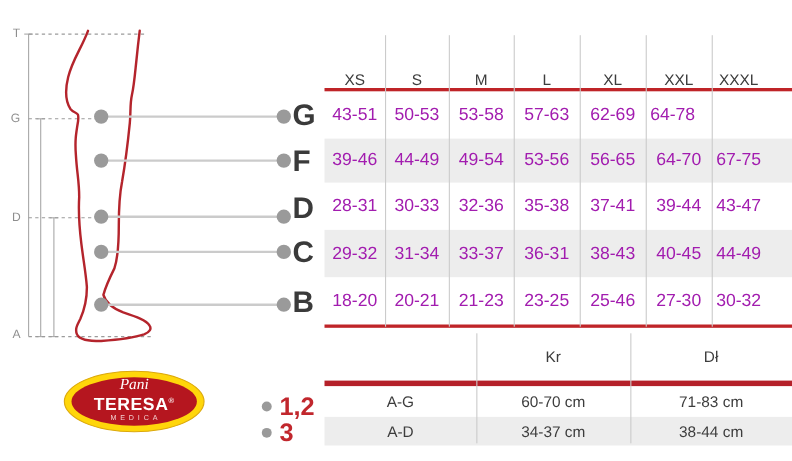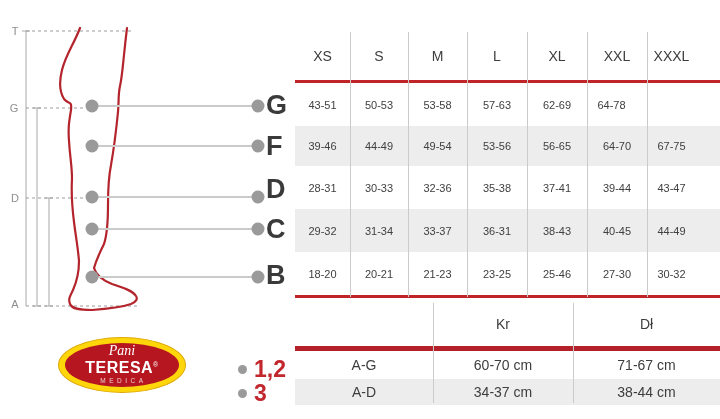--- a/index.html
+++ b/index.html
@@ -9,25 +9,25 @@
   }
   svg{display:block;}
   .diagram-svg{position:absolute;left:0;top:0;pointer-events:none;}
 
   .axis-label{position:absolute;width:14px;text-align:center;font-size:11px;color:#8e8e8e;line-height:14px;}
 
   .rowletter{position:absolute;left:266px;width:42px;font-size:27px;font-weight:bold;color:#3a3a3a;line-height:32px;}
 
   .size-table{position:absolute;left:295px;top:32px;width:425px;}
   .t-row{display:flex;}
-  .t-head{height:48px;}
+  .t-head{height:48px;align-items:flex-end;}
   .t-head .cell{font-size:14px;color:#3d3d3d;}
   .t-data{height:43px;}
   .h40{height:40px;}
-  .cell{display:flex;align-items:center;justify-content:center;font-size:11px;color:#404040;}
+  .cell{display:flex;align-items:center;justify-content:center;font-size:16px;color:#a21caf;}
   .c0{width:55px}.c1{width:58px}.c2{width:59px}.c3{width:60px}.c4{width:60px}.c5{width:60px}.c6{width:49px}
   .stripe{background:#ededed;}
   .redline{height:3px;background:#bf2428;}
   .redline-thick{height:5px;background:#b5212a;}
   .vsep{position:absolute;width:1px;background:#cbcbcb;}
 
   .len-table{position:absolute;left:295px;top:302px;width:425px;}
   .len-head{height:44px;}
   .len-head .cell{font-size:14px;color:#3d3d3d;}
   .len-row{height:28px;}
@@ -198,21 +198,21 @@
   <div class="len-table">
     <div class="t-row len-head">
       <div class="cell b0"></div>
       <div class="cell b1">Kr</div>
       <div class="cell b2">Dł</div>
     </div>
     <div class="redline-thick"></div>
     <div class="t-row len-row">
       <div class="cell b0">A-G</div>
       <div class="cell b1">60-70 cm</div>
-      <div class="cell b2">71-67 cm</div>
+      <div class="cell b2">71-83 cm</div>
     </div>
     <div class="t-row len-row2 stripe">
       <div class="cell b0">A-D</div>
       <div class="cell b1">34-37 cm</div>
       <div class="cell b2">38-44 cm</div>
     </div>
   </div>
 
   <div class="vsep" style="left:433px;top:303px;height:100px;"></div>
   <div class="vsep" style="left:573px;top:303px;height:100px;"></div>

